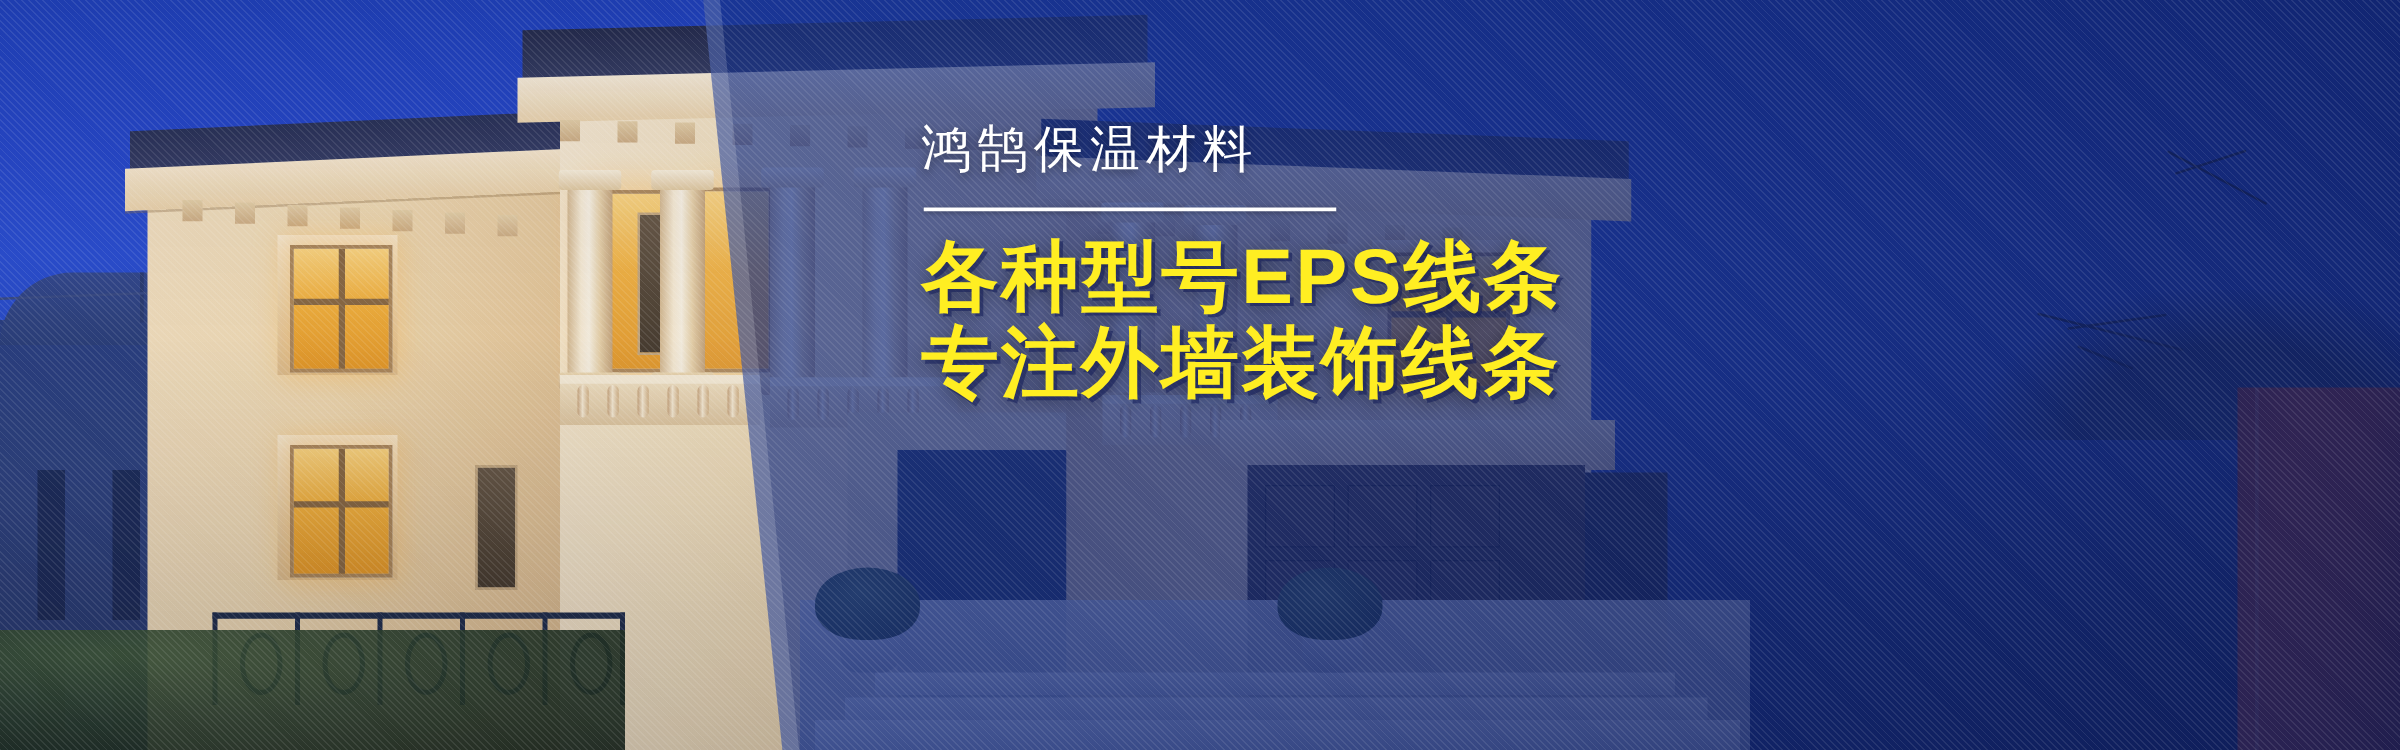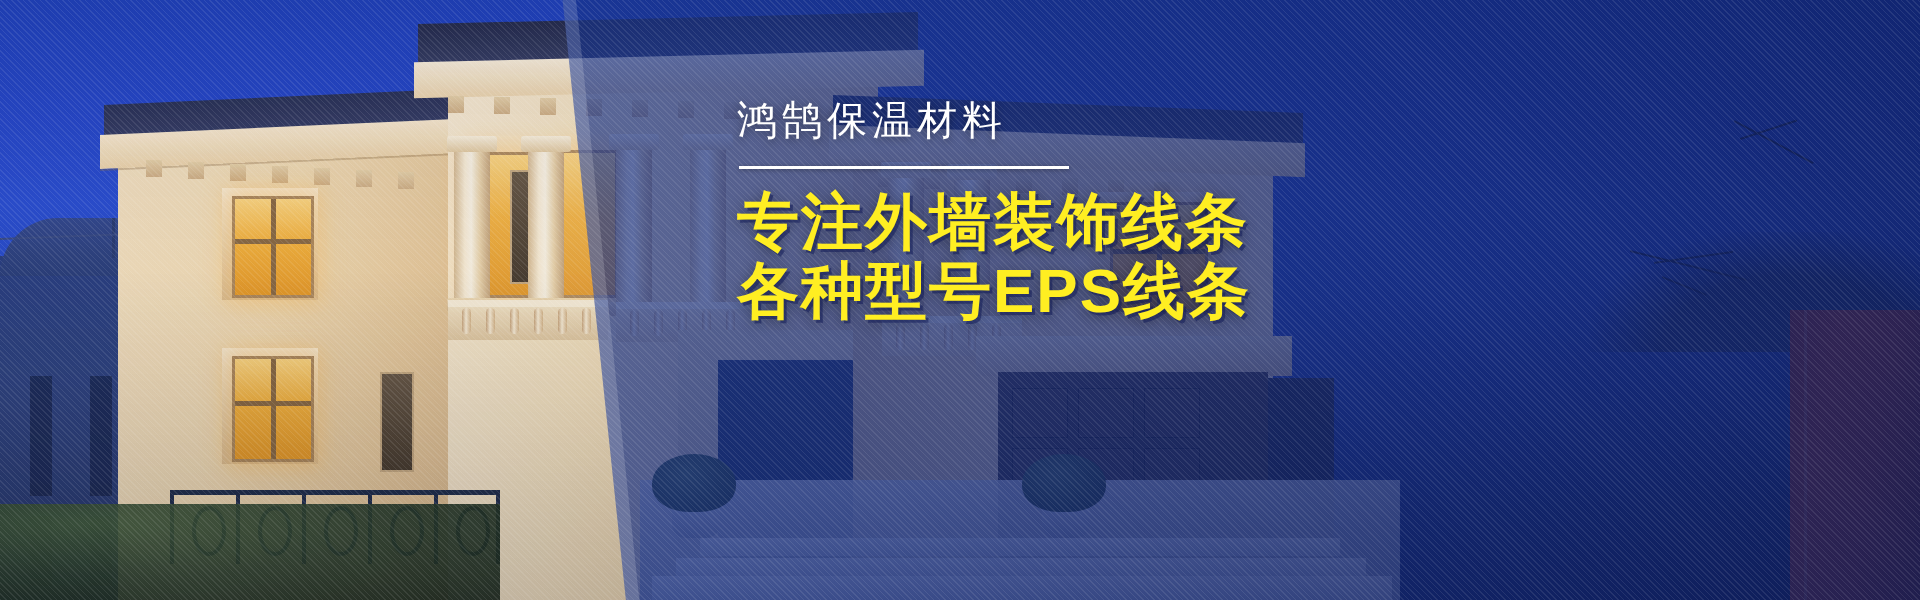--- a/index.html
+++ b/index.html
@@ -480,19 +480,19 @@
   <div class="panel-edge"></div>
 
   <div class="hatch"></div>
 
   <div class="text-block">
 
     <div class="brand">鸿鹄保温材料</div>
 
     <div class="rule"></div>
 
+    <div class="head">各种型号EPS线条</div>
+
     <div class="head">专注外墙装饰线条</div>
 
-    <div class="head">各种型号EPS线条</div>
-
   </div>
 
 </div>
 
 </body></html>

